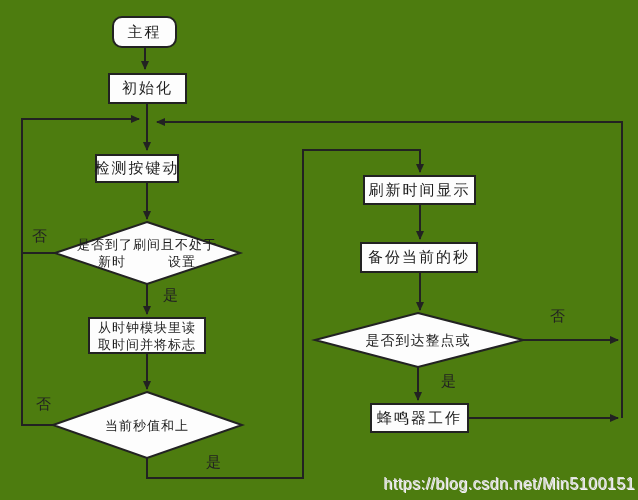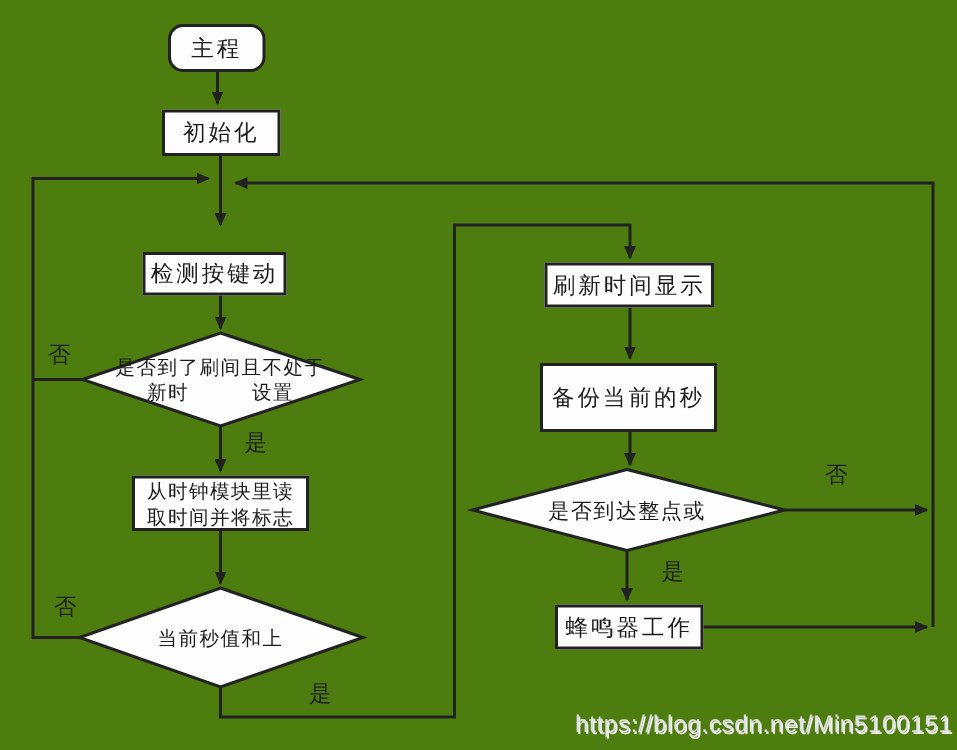--- a/index.html
+++ b/index.html
@@ -94,30 +94,30 @@
       <polygon points="147,222 240,253 147,284 55,253"></polygon>
       <polygon points="147,392 242,425 147,458 53,425"></polygon>
       <polygon points="418,313 523,340 418,367 315,340"></polygon>
     </g>
   </svg>
 
   <div class="node rounded" style="left:112px;top:16px;width:65px;height:32px;">主程</div>
 
   <div class="node" style="left:108px;top:73px;width:79px;height:31px;">初始化</div>
 
-  <div class="node" style="left:95px;top:168px;width:96px;height:29px;">检测按键动</div>
+  <div class="node" style="left:95px;top:154px;width:84px;height:29px;">检测按键动</div>
 
   <div class="node twoline" style="left:88px;top:317px;width:118px;height:37px;">
     <span>从时钟模块里读</span>
     <span>取时间并将标志</span>
   </div>
 
   <div class="node" style="left:363px;top:175px;width:113px;height:30px;">刷新时间显示</div>
 
-  <div class="node" style="left:360px;top:242px;width:118px;height:46px;">备份当前的秒</div>
+  <div class="node" style="left:360px;top:242px;width:118px;height:31px;">备份当前的秒</div>
 
   <div class="node" style="left:370px;top:403px;width:99px;height:30px;">蜂鸣器工作</div>
 
   <div class="dtext" style="left:77px;top:235px;width:140px;height:36px;">
     <span>是否到了刷新时</span>
     <span>间且不处于设置</span>
   </div>
 
   <div class="dtext" style="left:77px;top:407px;width:140px;height:36px;">
     <span>当前秒值和上</span>

